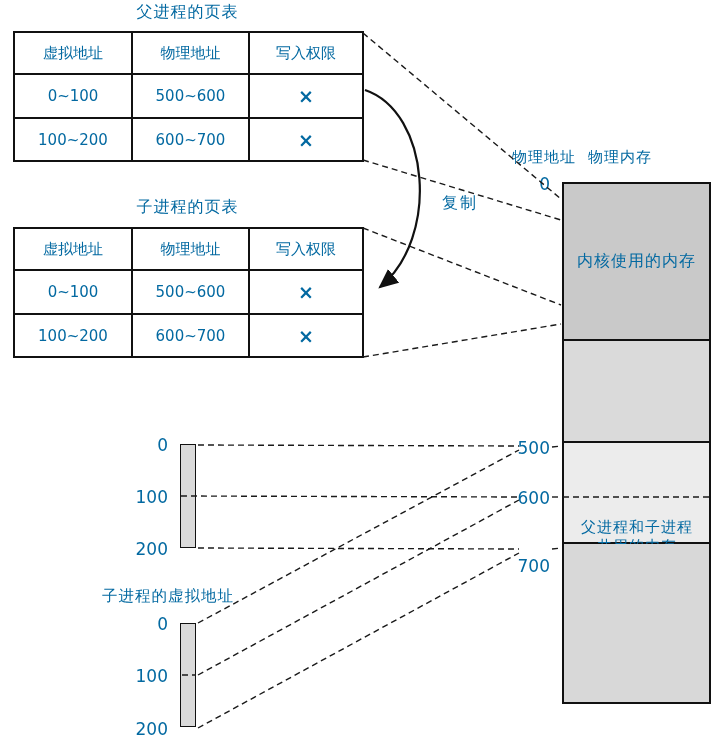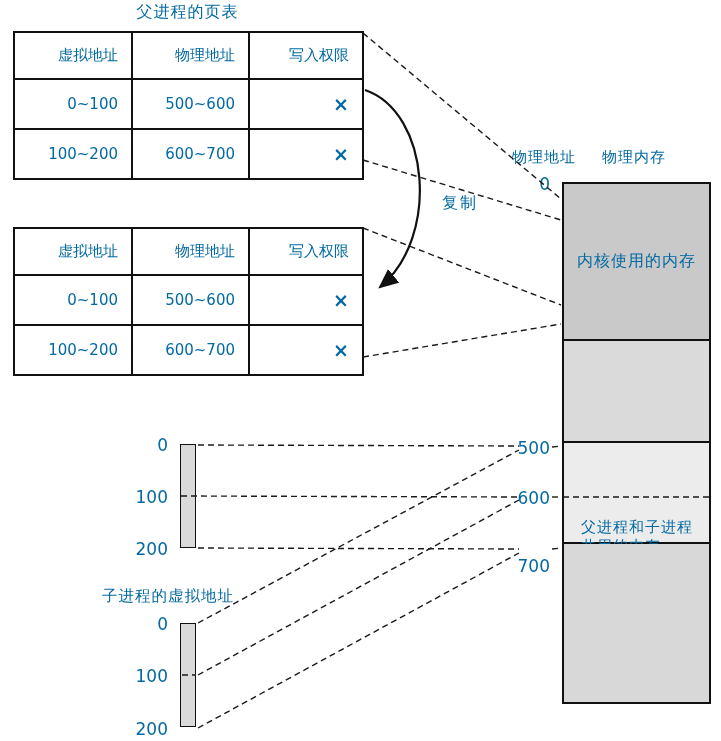--- a/index.html
+++ b/index.html
@@ -3,30 +3,30 @@
 <meta charset="utf-8">
 <style>
   html,body { margin:0; padding:0; background:#fff; }
   .canvas {
     position:relative; width:721px; height:741px; background:#ffffff;
     font-family:"DejaVu Sans","Liberation Sans",sans-serif; color:#0369a1;
     overflow:hidden;
   }
   
   table.pt { position:absolute; border-collapse:collapse; table-layout:fixed; background:#fff; }
-  table.pt td { border:2px solid #111; text-align:right; vertical-align:middle;
-                font-size:15px; padding:13px; white-space:nowrap; }
+  table.pt td { border:2px solid #111; text-align:center; vertical-align:middle;
+                font-size:15px; padding:4px; white-space:nowrap; }
   table.pt td.mark { font-size:19px; font-weight:700; }
   .tbl-title { position:absolute; left:13px; width:349px; text-align:center;
                font-size:16px; letter-spacing:1px; }
   
   .mem { position:absolute; left:562px; top:182px; width:149px; height:522px;
          border:2px solid #111; box-sizing:border-box; background:#fff; }
   .region { box-sizing:border-box; width:100%; position:relative; }
-  .region.bb { border-bottom:2px solid #111; }
+  .region.bb { border-bottom:2px solid #111;text-align:center; }
   .region-label-center { position:absolute; inset:0; display:flex;
          align-items:center; justify-content:center; font-size:16px; letter-spacing:1px;}
   .shared-label { position:absolute; left:17px; top:31px; font-size:15px;
          line-height:19px; letter-spacing:1px;margin-top:44px; }
   .addr { position:absolute; width:34px; text-align:right; font-size:17px; left:516px; }
   .colhead { position:absolute; font-size:15px; letter-spacing:1px; }
   
   .vbar { position:absolute; left:180px; width:14px; height:102px;
           border:1.5px solid #111; }
   .vtick { position:absolute; left:128px; width:40px; text-align:right; font-size:17px; }
@@ -58,20 +58,21 @@
       <td class="mark">×</td>
     </tr>
     <tr style="height:43px">
       <td>100~200</td>
       <td>600~700</td>
       <td class="mark">×</td>
     </tr>
   </tbody>
     </table>
 
+  <div class="tbl-title" style="top:197px;">子进程的页表</div>
   <table class="pt" style="left:13px;top:227px;">
     <colgroup>
         <col style="width:118px">
         <col style="width:117px">
         <col style="width:114px">
       </colgroup>
     <tbody>
         <tr style="height:42px">
       <td>虚拟地址</td>
       <td>物理地址</td>
@@ -86,21 +87,21 @@
       <td>100~200</td>
       <td>600~700</td>
       <td class="mark">×</td>
     </tr>
   </tbody>
     </table>
 
   <div class="copy-label">复制</div>
 
   <div class="colhead" style="left:512px;top:148px;">物理地址</div>
-  <div class="colhead" style="left:602px;top:148px;">物理内存</div>
+  <div class="colhead" style="left:588px;top:148px;">物理内存</div>
 
   <div class="addr" style="top:174px;">0</div>
   <div class="addr" style="top:438px;">500</div>
   <div class="addr" style="top:488px;">600</div>
   <div class="addr" style="top:540px;margin-top:16px;">700</div>
 
   <div class="mem">
     <div class="region bb" style="height: 157px; background-color: rgb(201, 201, 201);">
       <div class="region-label-center">内核使用的内存</div>
     </div>

